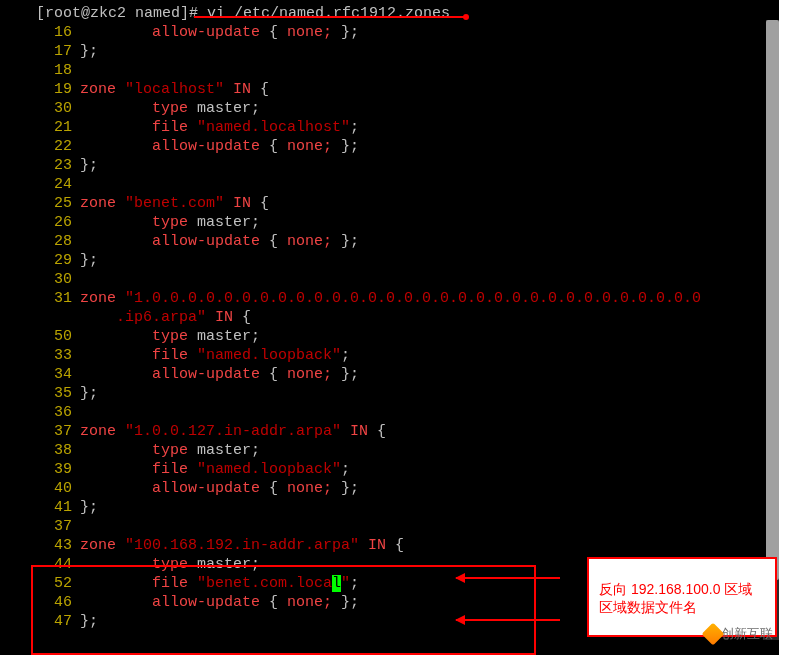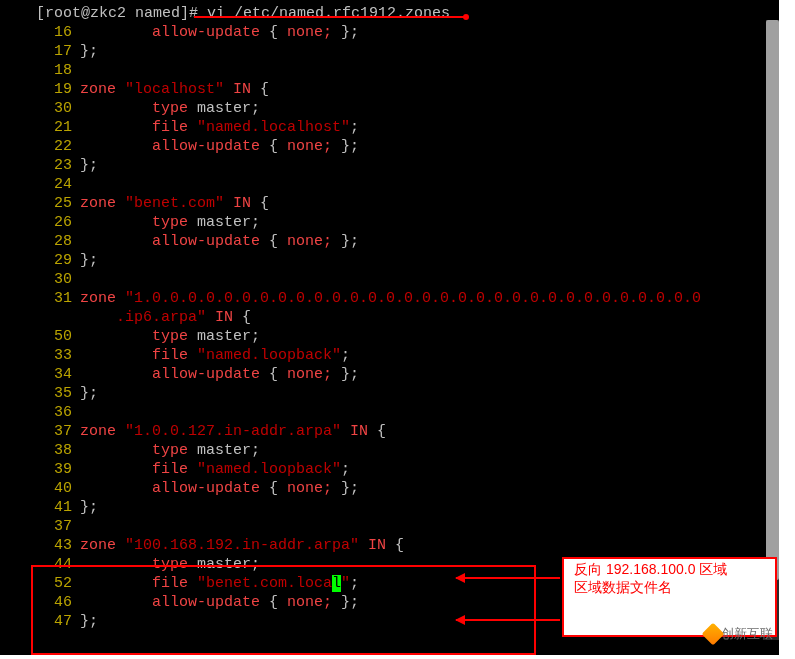--- a/index.html
+++ b/index.html
@@ -79,24 +79,24 @@
   }
   .annot-box {
     position: absolute;
     border: 2px solid #ff0000;
     background: #fff;
     color: #ff0000;
     font-family: sans-serif;
     font-size: 14px;
     right: 18px;
     top: 557px;
-    width: 215px;
+    width: 190px;
     height: 80px;
     box-sizing: border-box;
-    padding: 0 10px;
+    padding: 20px 10px;
   }
   .annot-line1 { margin-top: 2px; }
   .annot-line2 { }
   .arrow {
     position: absolute;
     height: 2px;
     background: #ff0000;
     left: 456px;
     width: 104px;
   }

